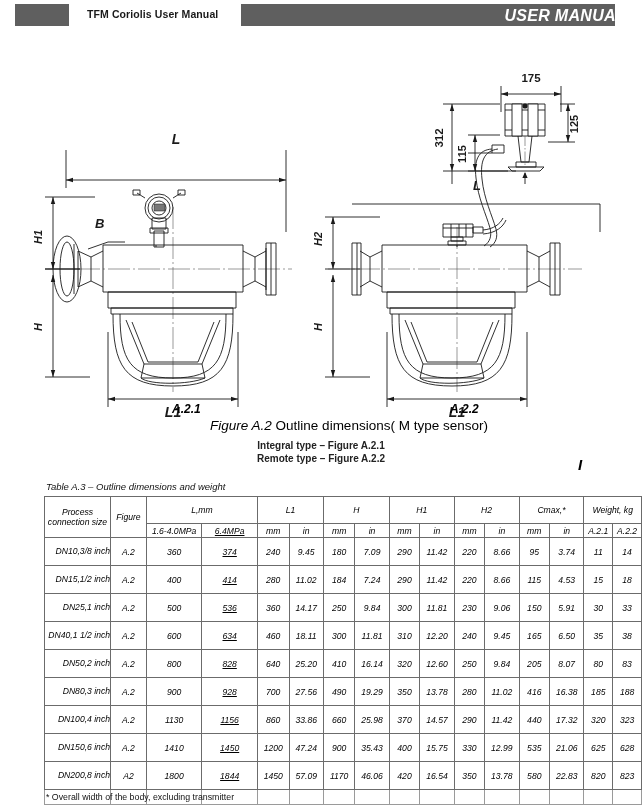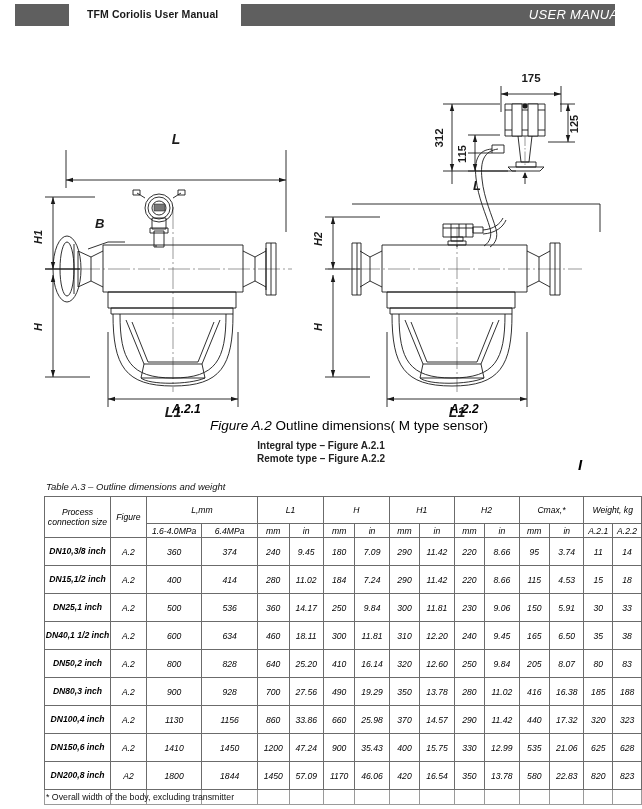--- a/index.html
+++ b/index.html
@@ -10,21 +10,21 @@
     font-family:"Liberation Sans", sans-serif;
     color:#000;
     overflow:hidden;
     position:relative;
   }
   
   #page-header{position:absolute;left:0;top:0;width:642px;height:30px;}
   .hdr-gray-left{position:absolute;left:15px;top:4px;width:54px;height:22px;background:#5f5f5f;}
   .hdr-title{position:absolute;left:87px;top:8px;font-size:10.5px;font-weight:bold;letter-spacing:.1px;color:#1a1a1a;}
   .hdr-gray-right{position:absolute;left:241px;top:4px;width:374px;height:22px;background:#5f5f5f;}
-  .hdr-right-label{position:absolute;right:16px;top:7px;font-size:13px;font-weight:normal;color:#ffffff;letter-spacing:.3px;font-style:italic;}
+  .hdr-right-label{position:absolute;right:16px;top:7px;font-size:16px;font-weight:bold;color:#ffffff;letter-spacing:.3px;font-style:italic;}
 
   
   #drawings{position:absolute;left:0;top:32px;width:642px;height:400px;}
   .draw-svg{position:absolute;left:0;top:0;}
 
   
   #figure-captions{position:absolute;left:0;top:398px;width:642px;}
   .cap-a21{position:absolute;left:172px;top:4px;font-size:12px;font-weight:bold;font-style:italic;}
   .cap-a22{position:absolute;left:450px;top:4px;font-size:12px;font-weight:bold;font-style:italic;}
   .cap-main{position:absolute;left:0;top:20px;width:642px;text-align:center;font-size:13.5px;padding-left:28px;}
@@ -43,25 +43,25 @@
     font-weight:normal;
     text-align:center;
     padding:0;
     color:#000;
     background:#fff;
   }
   #dim-table th{font-size:8.6px;}
   #dim-table .hrow1 th{height:26px;}
   #dim-table .hrow2 th{height:13px;}
   #dim-table tbody td{height:27px;}
-  #dim-table td.pcs{text-align:center;line-height:1.15;font-weight:bold;}
+  #dim-table td.pcs{text-align:right;line-height:1.15;}
   .c-pcs{width:72px;}
   .c-fig{width:38px;}
   .c-l1m{width:62px;}
-  .c-l2m{width:62px;}
+  .c-l2m{width:62px;text-decoration:underline;}
   .c-sm{width:34px;}
   .c-in{width:37px;}
   .c-w{width:30px;}
   tfoot td{height:14px !important;}
   #footnote{position:absolute;left:46px;top:792px;font-size:8.8px;color:#111;}
   .tbl-blank td{height:14px !important;border-color:#9a9a9a !important;}
 </style>
 </head>
 <body>
 

